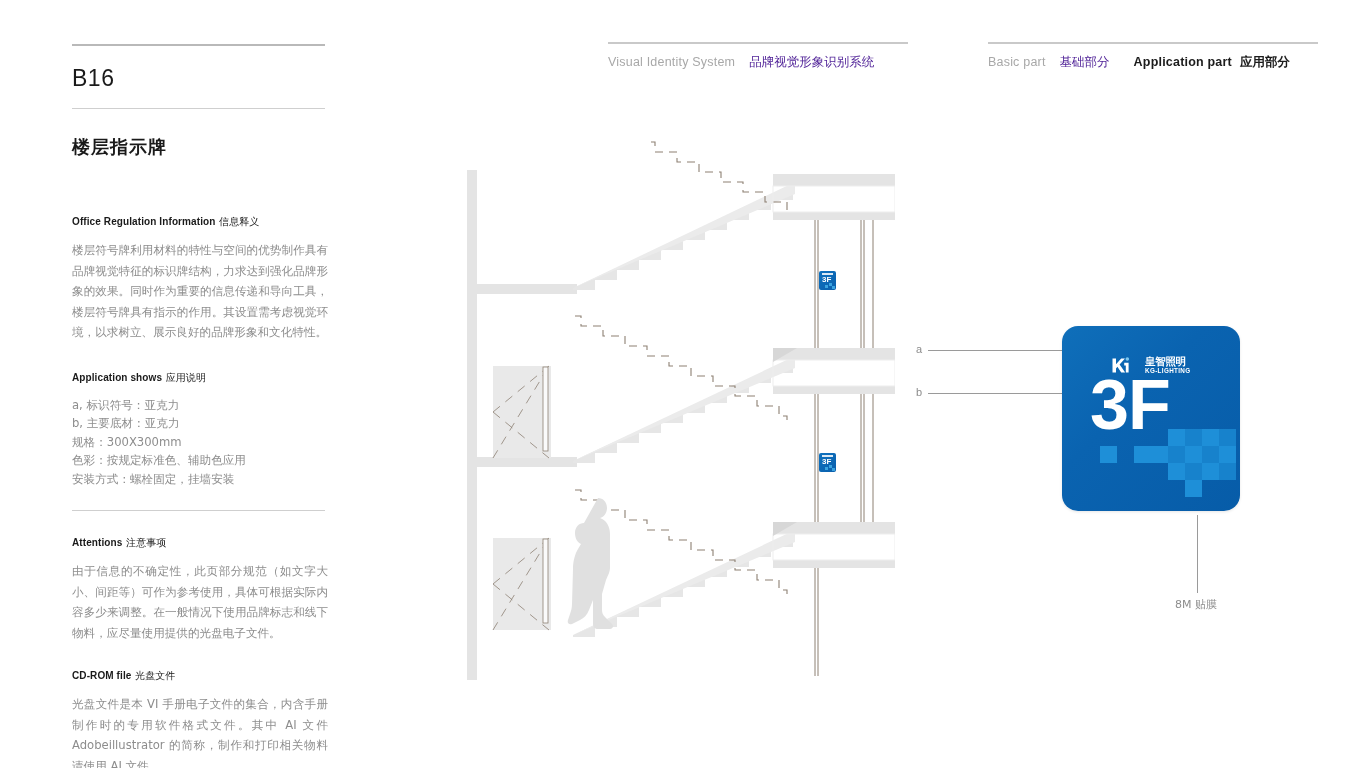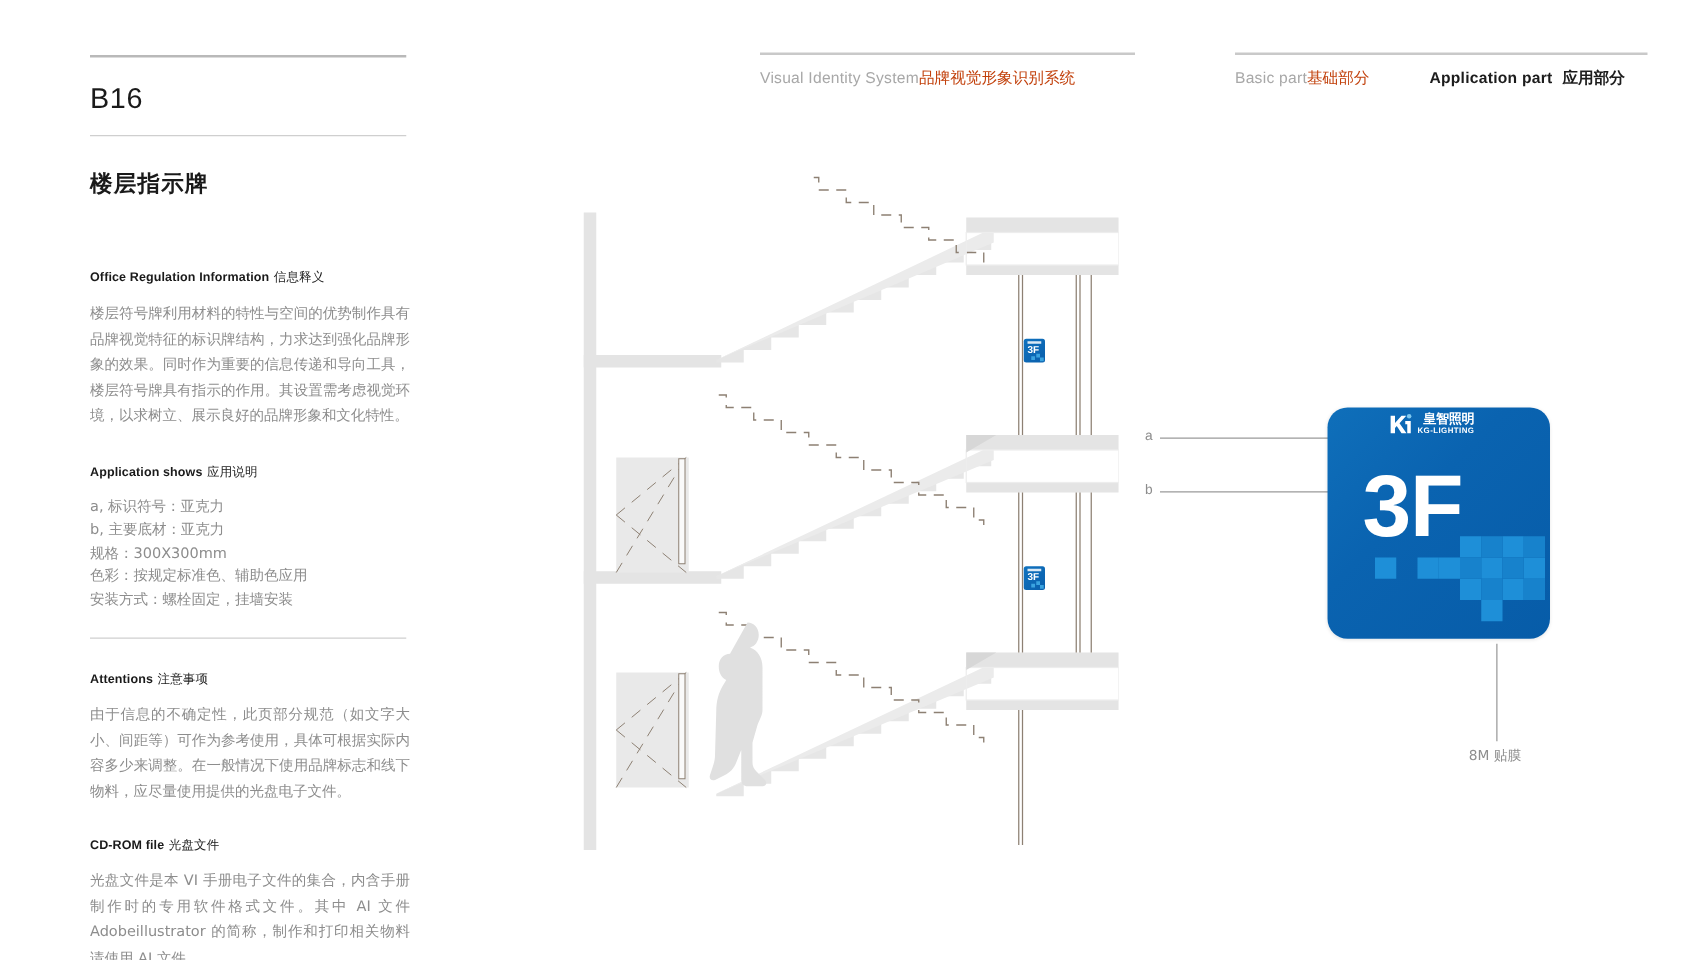--- a/index.html
+++ b/index.html
@@ -20,21 +20,21 @@
   .hdr-rule {
     height: 2px; background: #c9c9c9; width: 100%;
     margin-bottom: 10px;
   }
   .hdr-row { display: flex; align-items: baseline; white-space: nowrap; }
   .hdr-en {
     font-size: 12.5px; color: #a8a8a8; letter-spacing: .2px;
     font-family: "Liberation Sans", sans-serif;
   }
   .hdr-cn {
-    font-size: 12.5px; color: #c2410c; 
+    font-size: 12.5px; color: #4c1d95; margin-left: 14px;
     font-family: "DejaVu Sans", sans-serif;
   }
   .hdr-en.dark { color: #1c1c1c; font-weight: 600; }
   .hdr-cn.dark { color: #1c1c1c; font-weight: 600; margin-left: 8px; }
 
   #hdr-vis  { left: 608px; width: 300px; }
   #hdr-basic{ left: 988px; width: 330px; text-align: center; }
 
   
   #left-col { position: absolute; left: 72px; top: 44px; width: 256px; }
@@ -94,22 +94,22 @@
   
   #sign {
     position: absolute; left: 1062px; top: 326px;
     width: 178px; height: 185px;
     border-radius: 16px;
     background: linear-gradient(135deg, #0f6fba 0%, #0a63b0 40%, #075ca8 100%);
     overflow: hidden;
     box-shadow: 0 1px 3px rgba(0,0,0,.10);
   }
   #sign-logo {
-    position: absolute; left: 49px; top: 4px;
-    display: flex; align-items: center; gap: 4px; text-align: right;
+    position: absolute; left: 49px; top: 30px;
+    display: flex; align-items: center; gap: 15px;
   }
   .logo-mark {
     width: 19px; height: 19px;
     display: flex; align-items: center; justify-content: center;
     position: relative;
   }
   .logo-words { display: flex; flex-direction: column; line-height: 1; }
   .logo-cn {
     font-size: 10.5px; color: #ffffff; font-weight: 700; letter-spacing: -0.3px;
     font-family: "DejaVu Sans", sans-serif;
@@ -157,21 +157,21 @@
       <span class="hdr-en">Visual Identity System</span>
       <span class="hdr-cn">品牌视觉形象识别系统</span>
     </div>
   </div>
 
   <div class="hdr-group" id="hdr-basic">
     <div class="hdr-rule"></div>
     <div class="hdr-row">
       <span class="hdr-en">Basic part</span>
       <span class="hdr-cn">基础部分</span>
-      <span class="hdr-en dark" style="margin-left:48px">Application part</span>
+      <span class="hdr-en dark" style="margin-left:24px">Application part</span>
       <span class="hdr-cn dark">应用部分</span>
     </div>
   </div>
 
   <div id="left-col">
 
     <div class="rule-top"></div>
     <div id="code-title">B16</div>
     <div class="rule-mid"></div>
 

